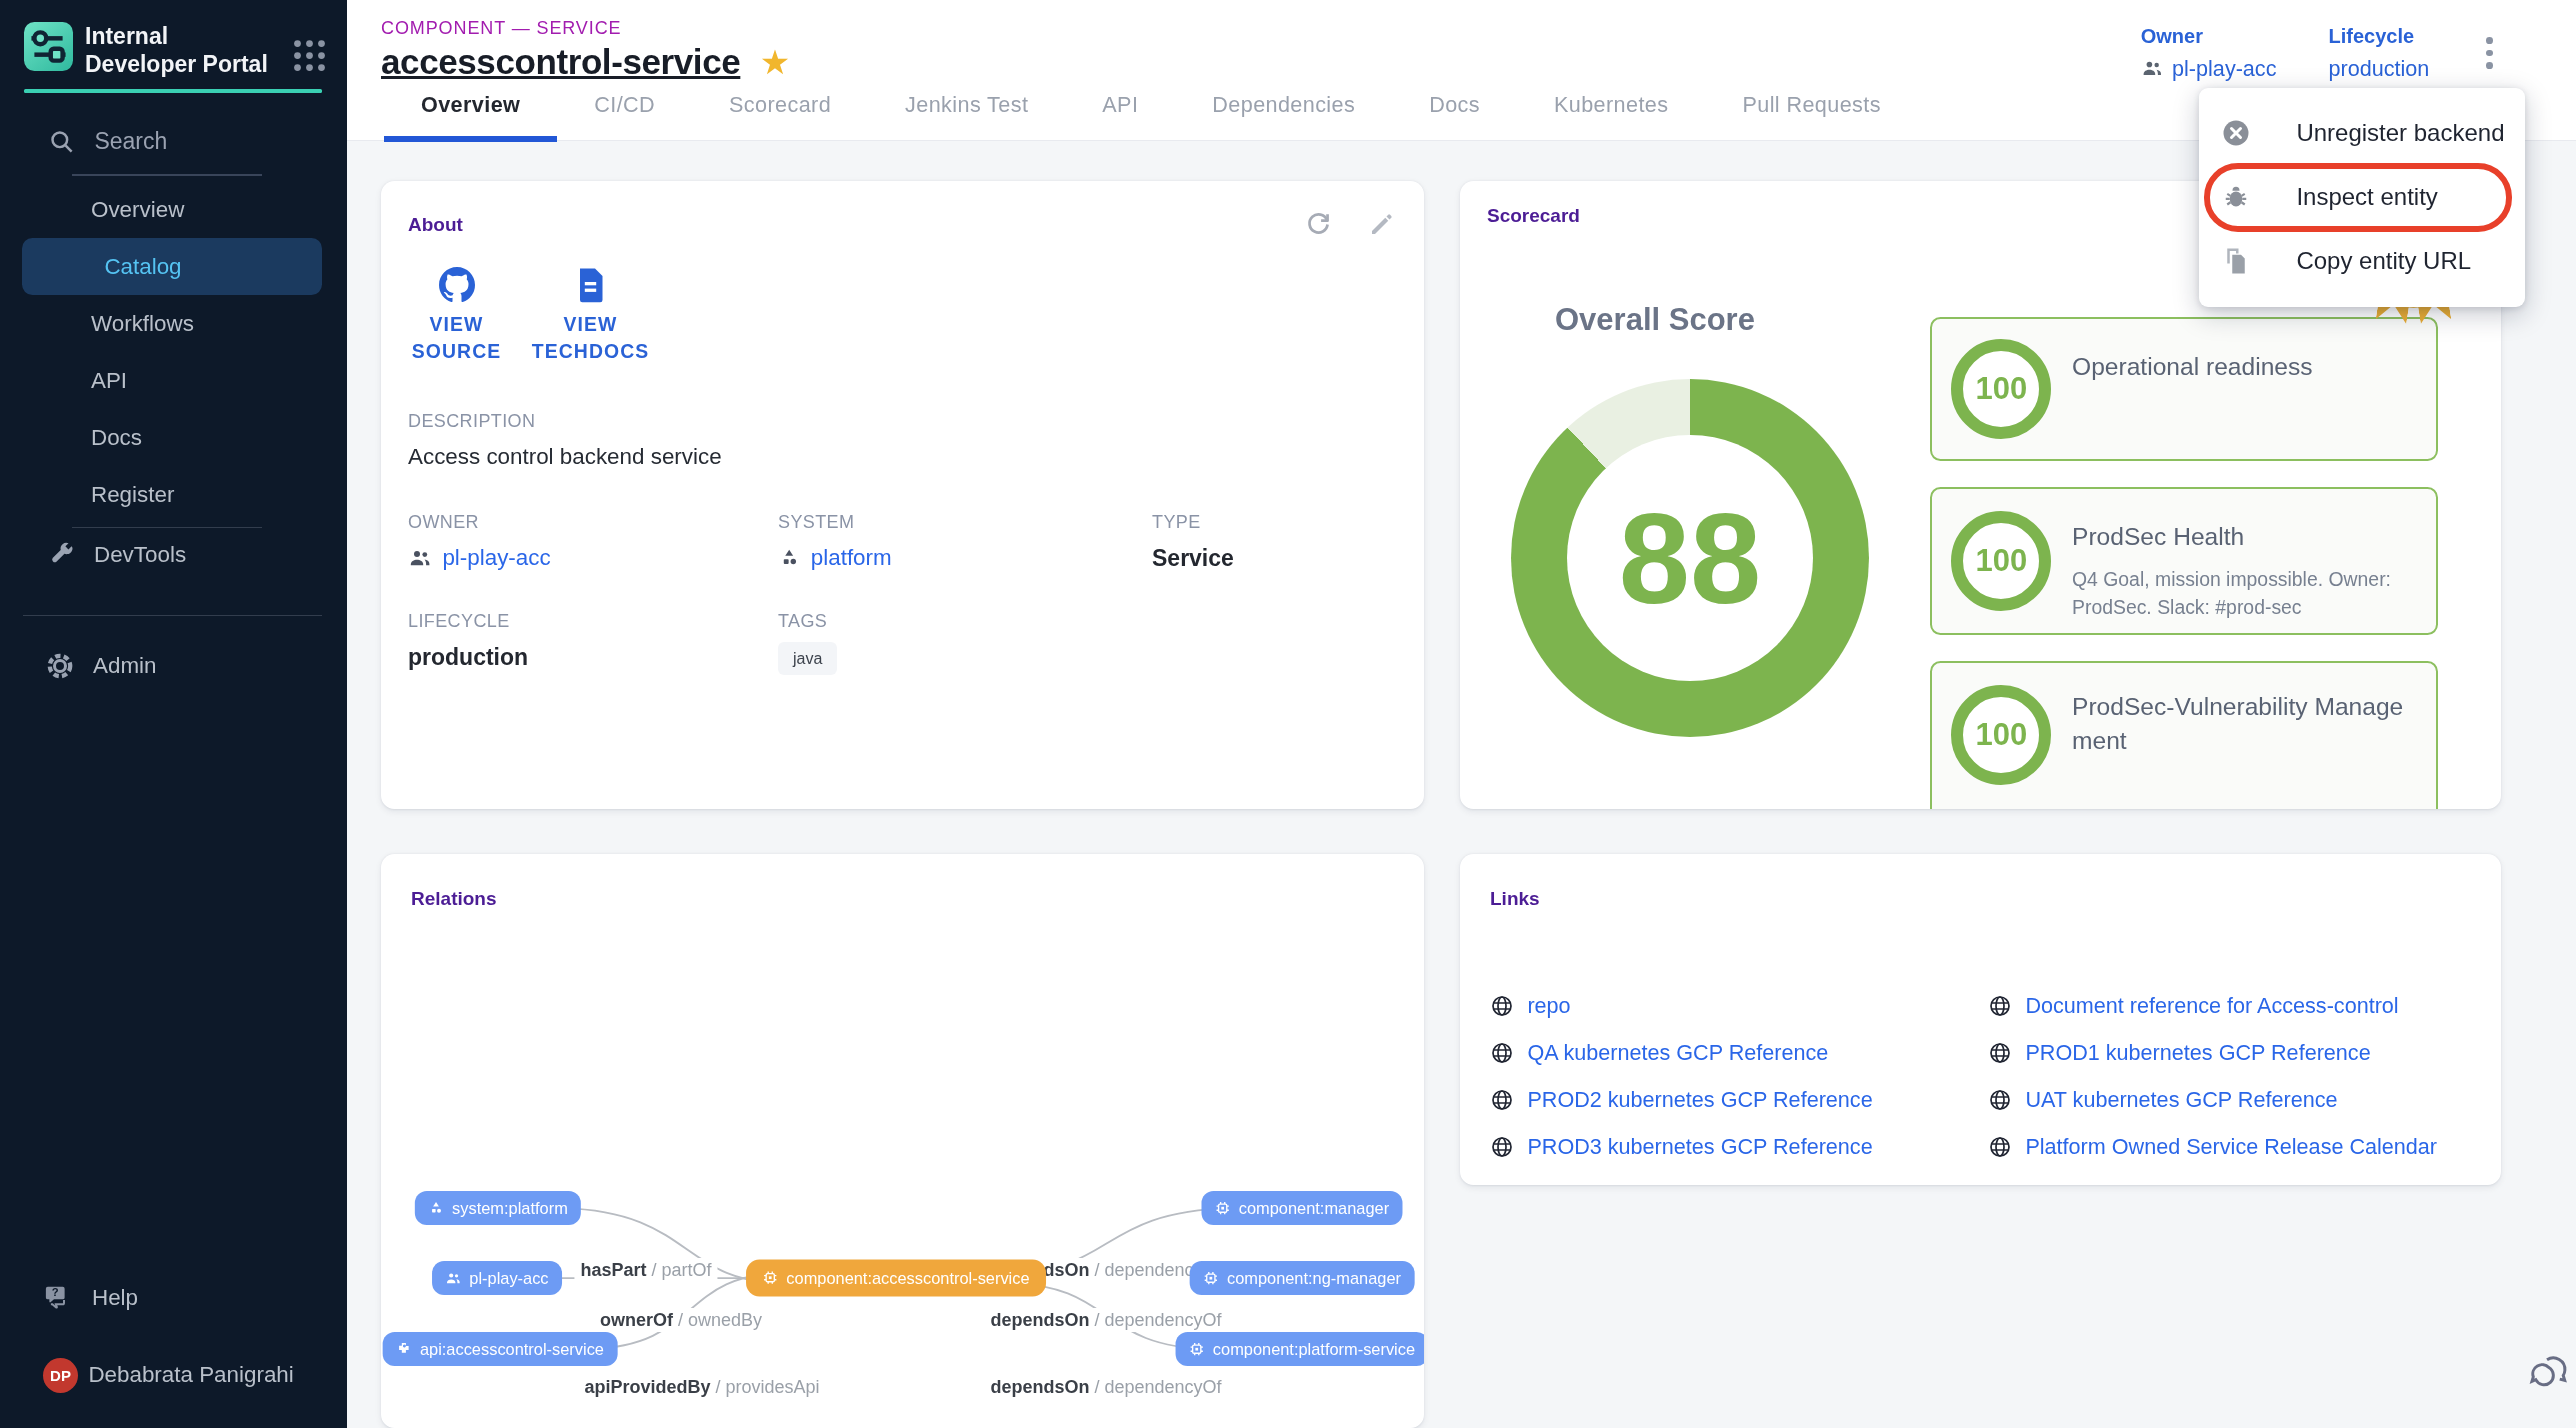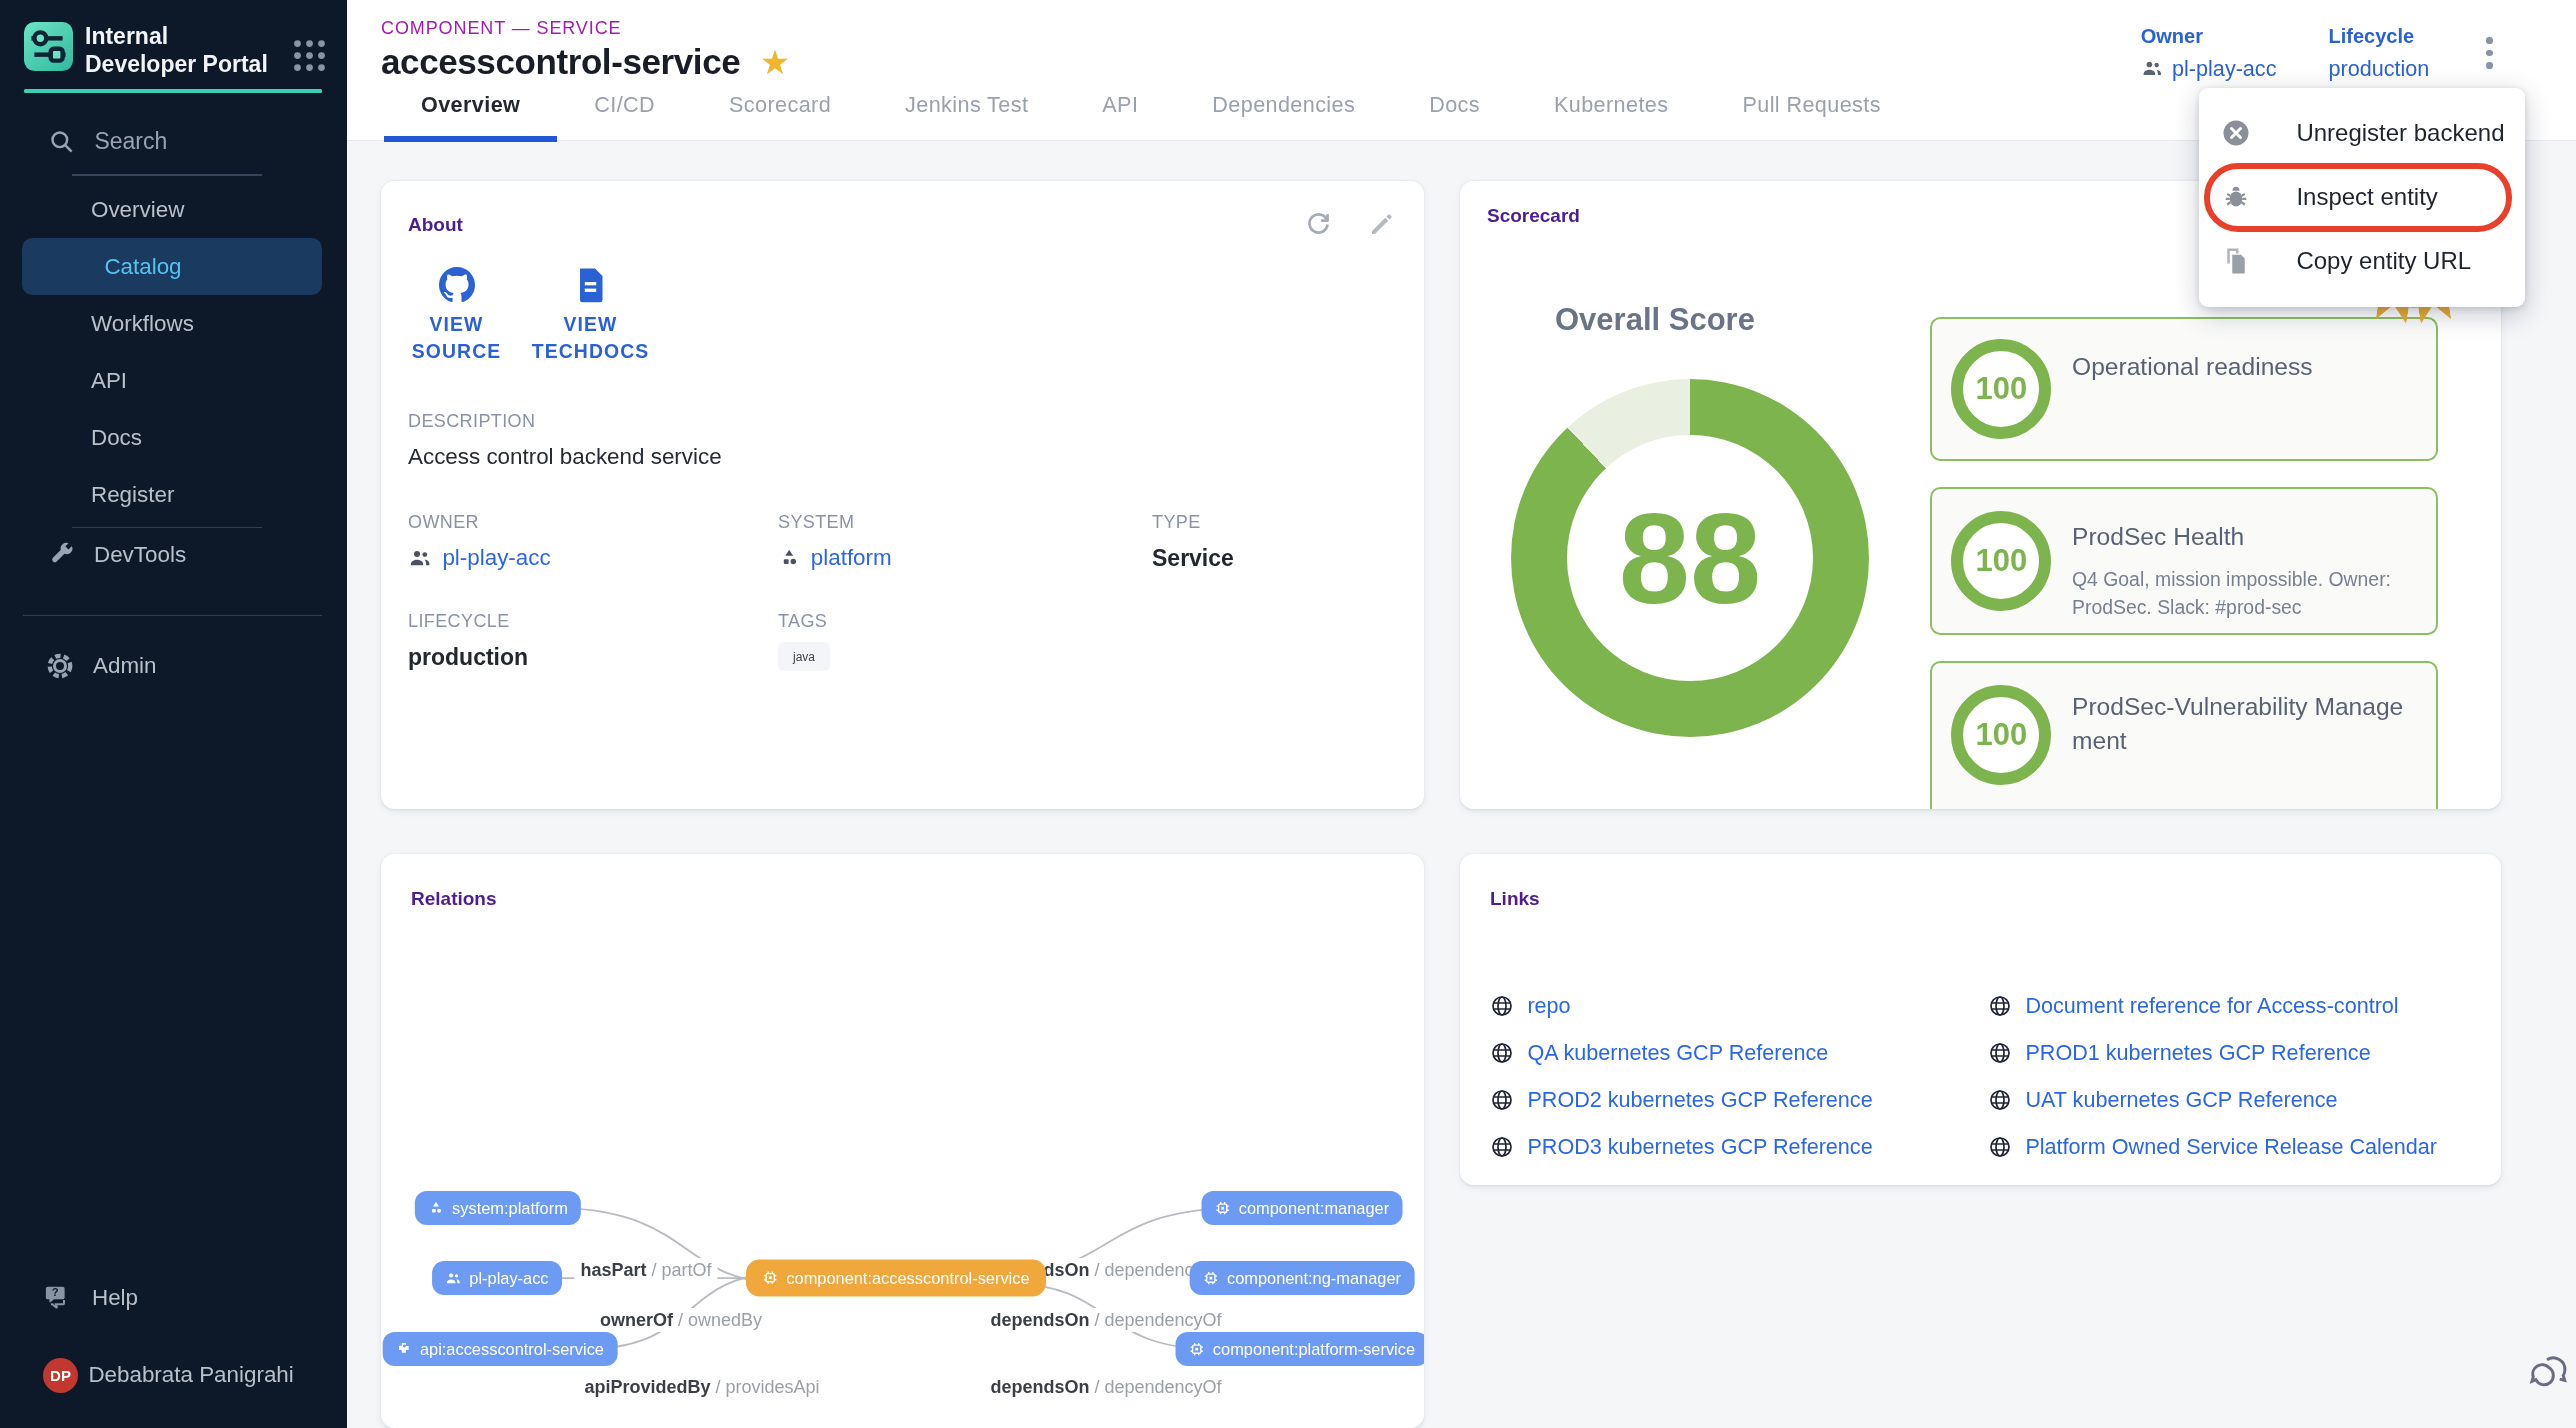--- a/index.html
+++ b/index.html
@@ -21,21 +21,21 @@
   .side-div { position:absolute; left:72px; width:190px; height:0.7px; background:#323d4d; }
   .row-icon-item { position:absolute; display:flex; align-items:center; gap:18px; color:#b9c0ca; font-size:22.4px; }
   .side-div-wide { position:absolute; left:23px; width:299px; height:0.7px; background:#323d4d; }
   .avatar { width:35px; height:35px; border-radius:50%; background:var(--avatar-red); color:#fff; font-size:15px; font-weight:700; display:flex; align-items:center; justify-content:center; }
 
   
   .main { flex:1; display:flex; flex-direction:column; min-width:0; }
   .page-header { position:relative; height:105px; background:#fff; }
   .eyebrow { position:absolute; left:34px; top:18px; font-size:18px; letter-spacing:0.9px; color:#a21caf; }
   .title-row { position:absolute; left:34px; top:42px; display:flex; align-items:center; gap:19.4px; }
-  .page-title { font-size:35px; font-weight:700; color:#181d27; letter-spacing:-0.4px; }
+  .page-title { font-size:35px; font-weight:700; color:#181d27; letter-spacing:-0.4px;text-decoration:underline; }
   .star { font-size:34px; color:#f1b62d; line-height:1; }
   .hdr-right { position:absolute; top:25px; right:79px; display:flex; gap:52px; align-items:flex-start; }
   .hdr-block .lbl { font-size:20px; font-weight:700; color:#2a62d6; }
   .hdr-block .val { margin-top:7.5px; display:flex; align-items:center; gap:9px; font-size:21.6px; color:#2a62d6; }
   .kebab { margin-top:7.5px; display:flex; flex-direction:column; gap:6px; padding:4.5px; cursor:pointer; }
   .kebab i { width:6.7px; height:6.7px; border-radius:50%; background:#8a93a3; }
 
   .tabs { height:108px; background:#fff; border-bottom:1.5px solid #e8eaef; display:flex; padding-left:37px; }
   .tab { display:flex; align-items:center; padding:0 37px; font-size:21.6px; letter-spacing:0.4px; color:#9aa1ad; position:relative; cursor:pointer; white-space:nowrap; }
   .tab.active { color:#23272f; font-weight:700; }
@@ -52,21 +52,21 @@
   .about-actions { margin-top:27px; display:flex; gap:37px; }
   .action { width:97px; display:flex; flex-direction:column; align-items:center; gap:7.5px; cursor:pointer; }
   .action .alabel { font-size:19.4px; font-weight:700; letter-spacing:1.1px; color:#2a62d6; text-align:center; line-height:1.4; }
   .flabel { font-size:18px; letter-spacing:0.4px; color:#8a93a6; }
   .fvalue { margin-top:12px; font-size:22.4px; color:#262b33; }
   .about-desc { margin-top:46px; }
   .fields { margin-top:42px; display:grid; grid-template-columns:370px 374px auto; row-gap:39px; }
   .link-val { margin-top:12px; display:flex; align-items:center; gap:10.4px; font-size:22.4px; color:#2a66e8; }
   .link-val .licon { color:#4a5160; display:flex; }
   .val-strong { margin-top:12px; font-size:23px; font-weight:600; color:#23272f; }
-  .tag-chip { margin-top:10.4px; display:inline-block; background:#f3f5f8; border-radius:6px; padding:7.5px 15px; font-size:12px; color:#3d434d; }
+  .tag-chip { margin-top:10.4px; display:inline-block; background:#f3f5f8; border-radius:6px; padding:7.5px 15px; font-size:16px; color:#3d434d; }
 
   
   .scorecard { height:628px; position:relative; overflow:hidden; }
   .scorecard .card-title { position:absolute; left:27px; top:24px; }
   .overall-label { position:absolute; left:95px; top:121px; width:268px; text-align:left; font-size:31px; font-weight:700; color:#6b7487; }
   .donut { position:absolute; left:51px; top:198px; width:358px; height:358px; border-radius:50%;
            background:conic-gradient(var(--green) 0deg 316.8deg, #e9f0e2 316.8deg 360deg); }
   .donut-hole { position:absolute; left:56px; top:56px; width:246px; height:246px; border-radius:50%; background:#fff; display:flex; align-items:center; justify-content:center; }
   .donut-value { font-size:128px; font-weight:600; color:var(--green); }
   .check { position:absolute; left:470px; width:508px; border:2.2px solid #8cbf5f; border-radius:10.4px; background:#fafbf9; }

